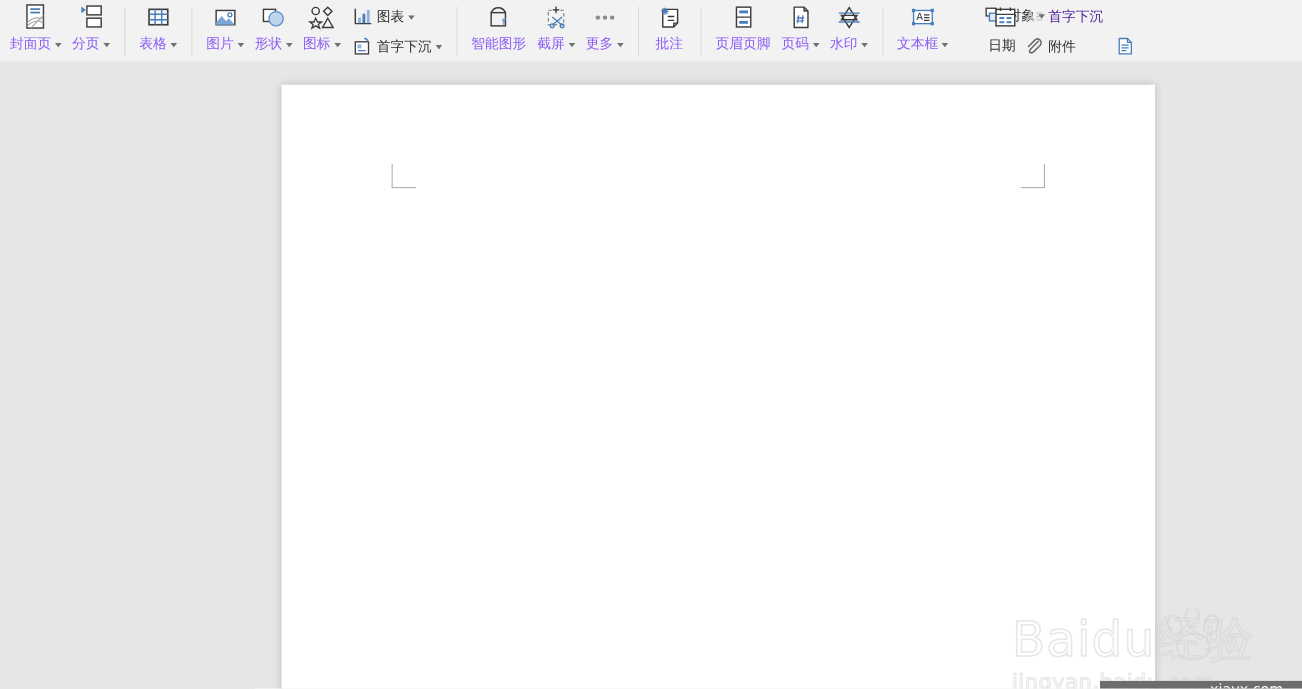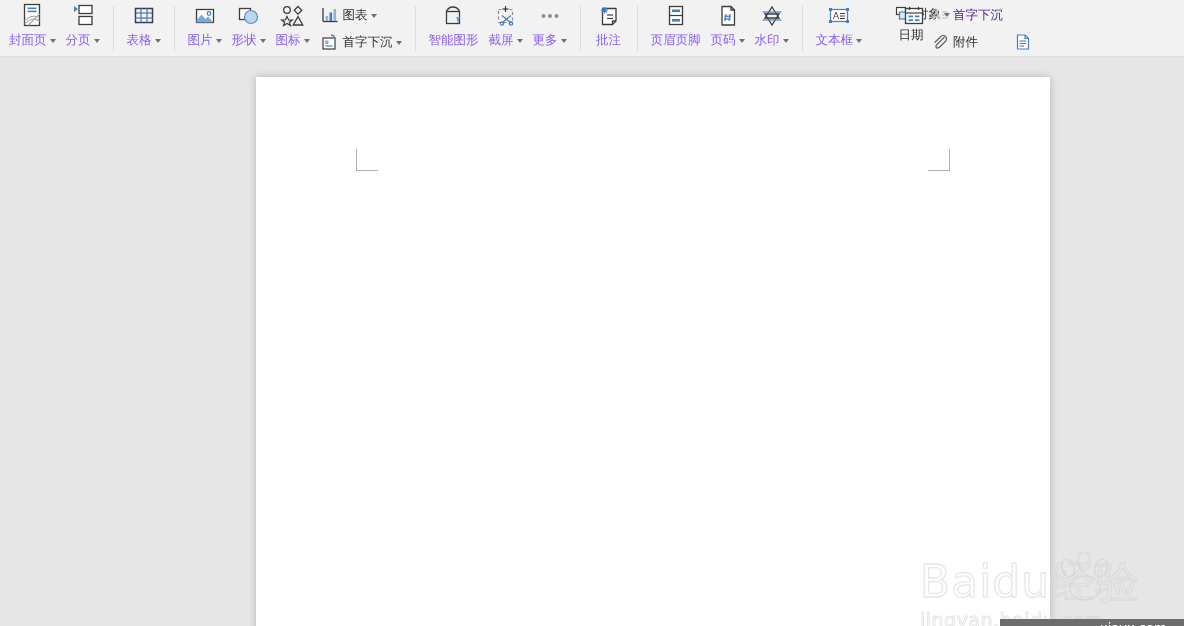--- a/index.html
+++ b/index.html
@@ -490,21 +490,21 @@
           <svg width="18" height="18" viewBox="0 0 18 18">
             <rect x="2.5" y="2.5" width="9" height="7" fill="#fff" stroke="#3c3c3c" stroke-width="1.2"></rect>
             <rect x="5.5" y="7" width="9" height="7" fill="#dce9f6" stroke="#4a7ebb" stroke-width="1.2"></rect>
           </svg>
         </span>
         <span class="lb">
           <span>对象</span>
           <i class="caret"></i>
         </span>
       </div>
-      <div class="sbtn" style="flex-direction:column; height:30px; padding:0 4px;">
+      <div class="sbtn" style="flex-direction:column; height:30px; padding:0 4px;justify-content:center;">
 
         <span class="lb">
           <span>日期</span>
         </span>
       </div>
     </div>
 
     <div class="btn" style="margin-left:-58px; width:34px; min-width:34px;">
       <span class="ic">
         <svg width="22" height="22" viewBox="0 0 22 22">

